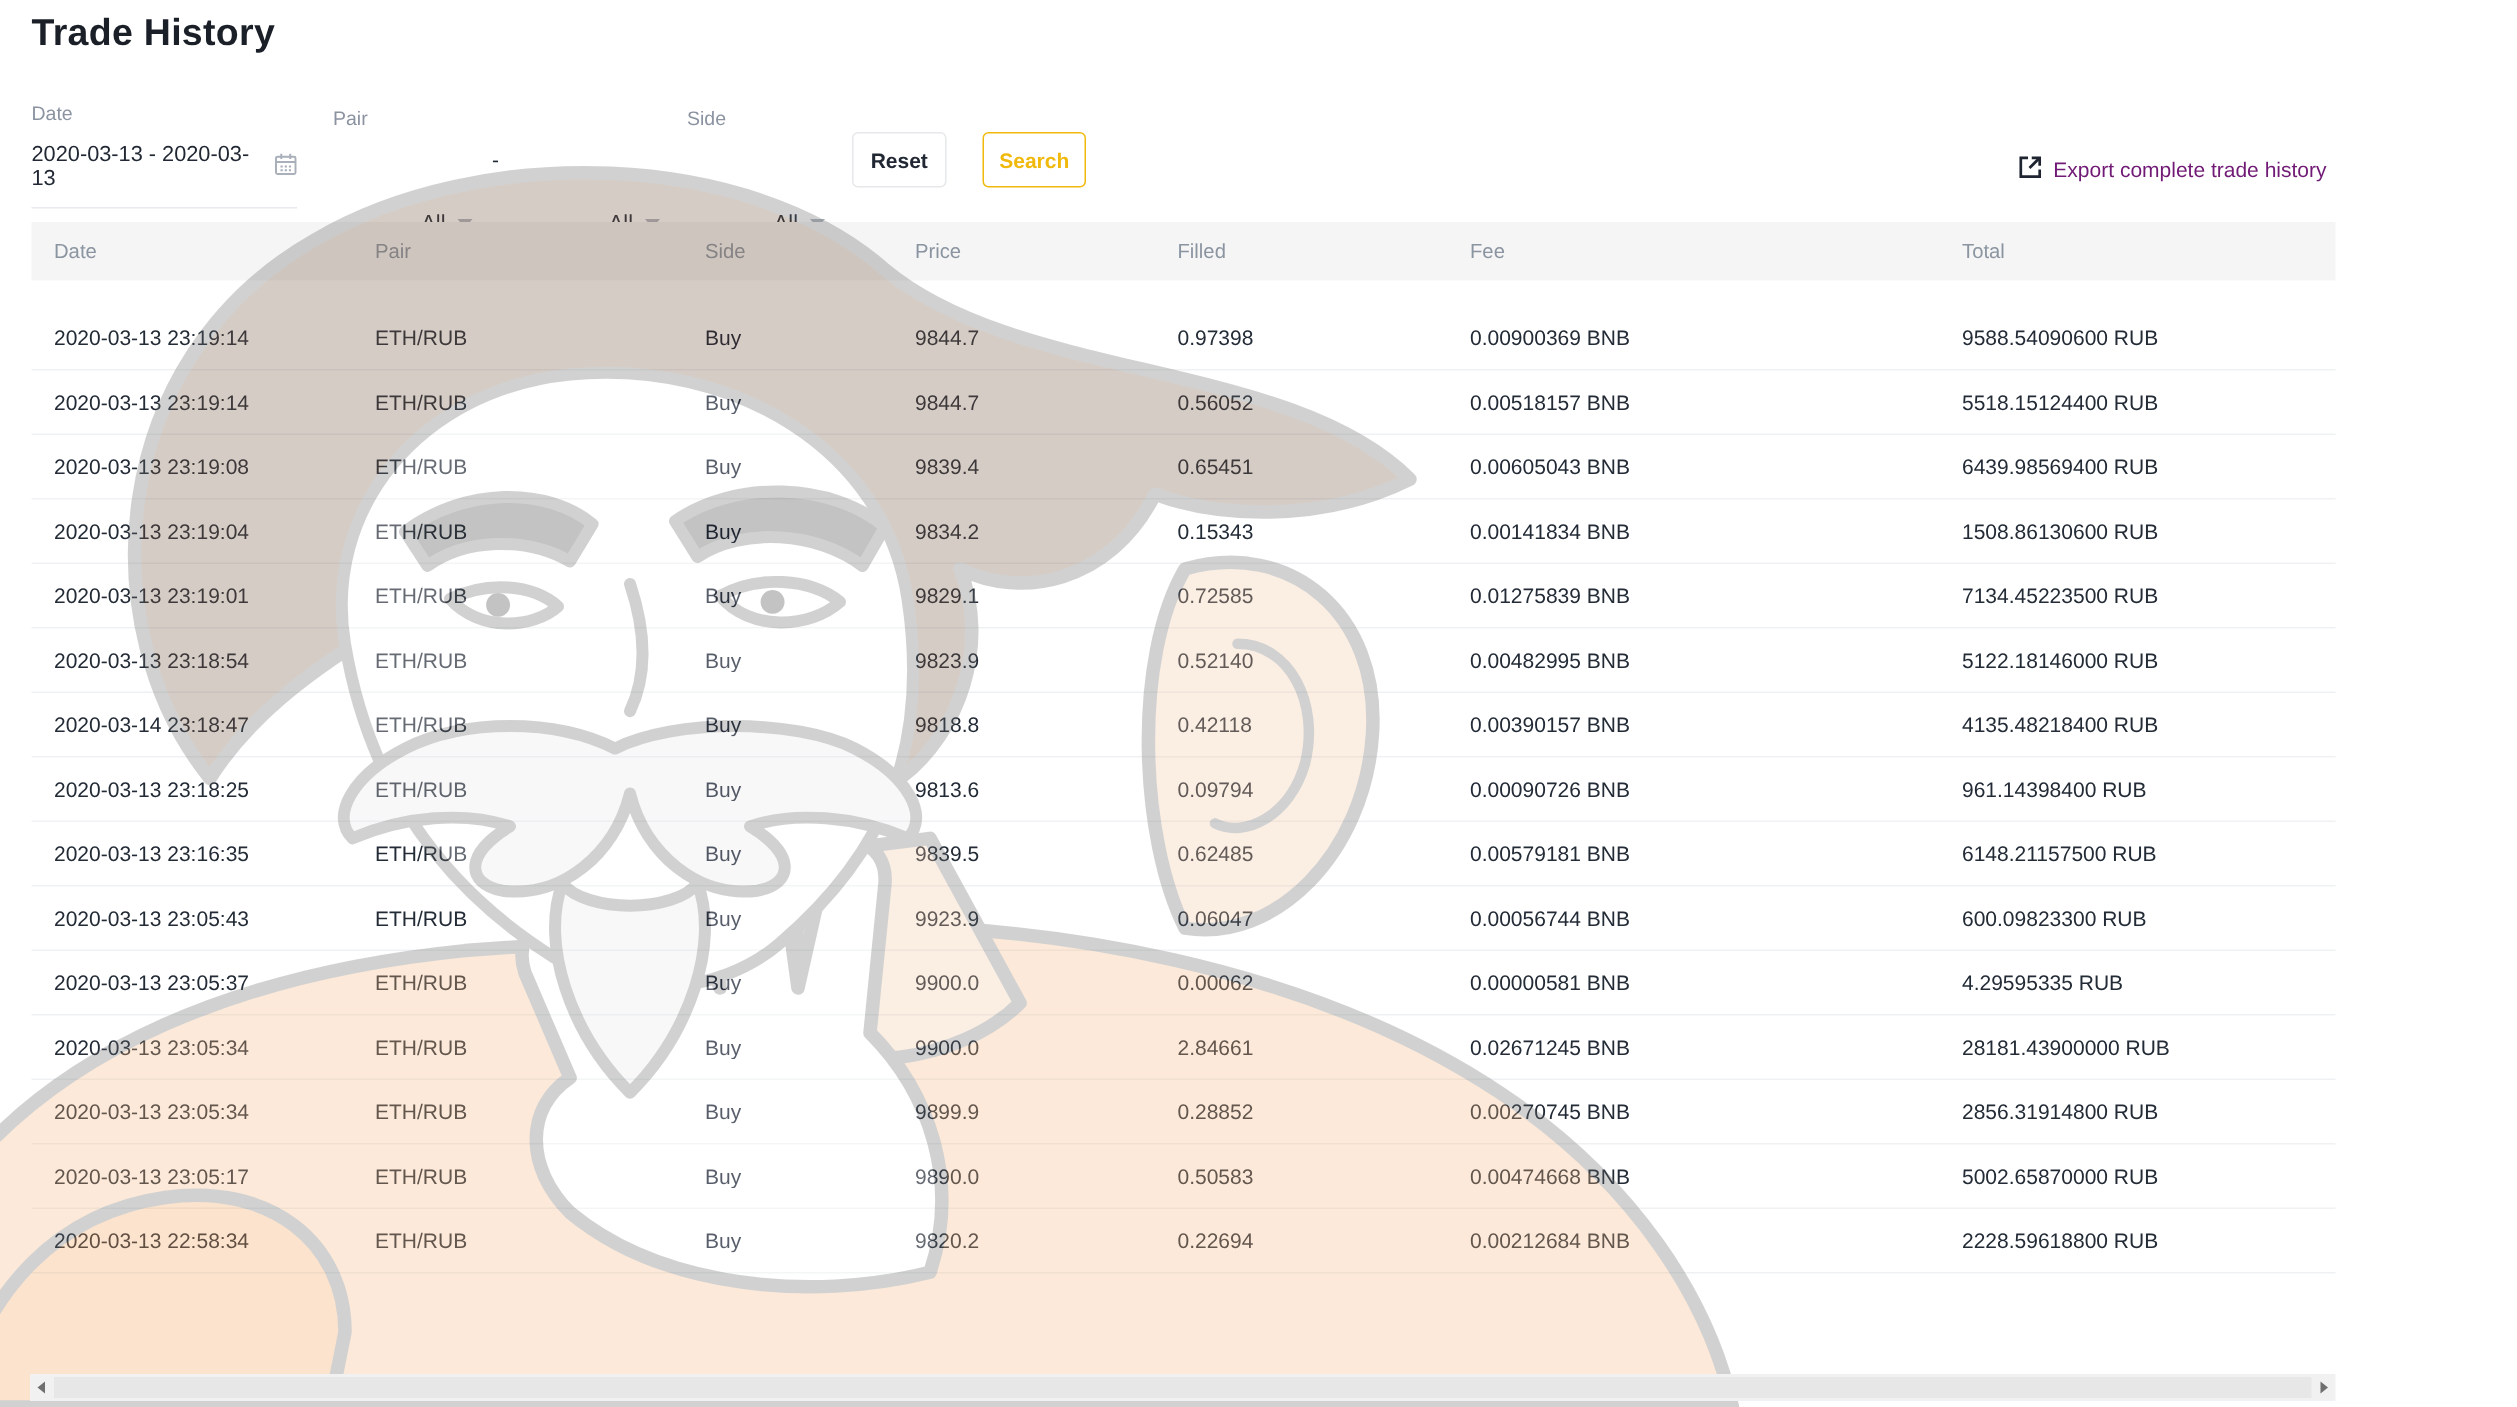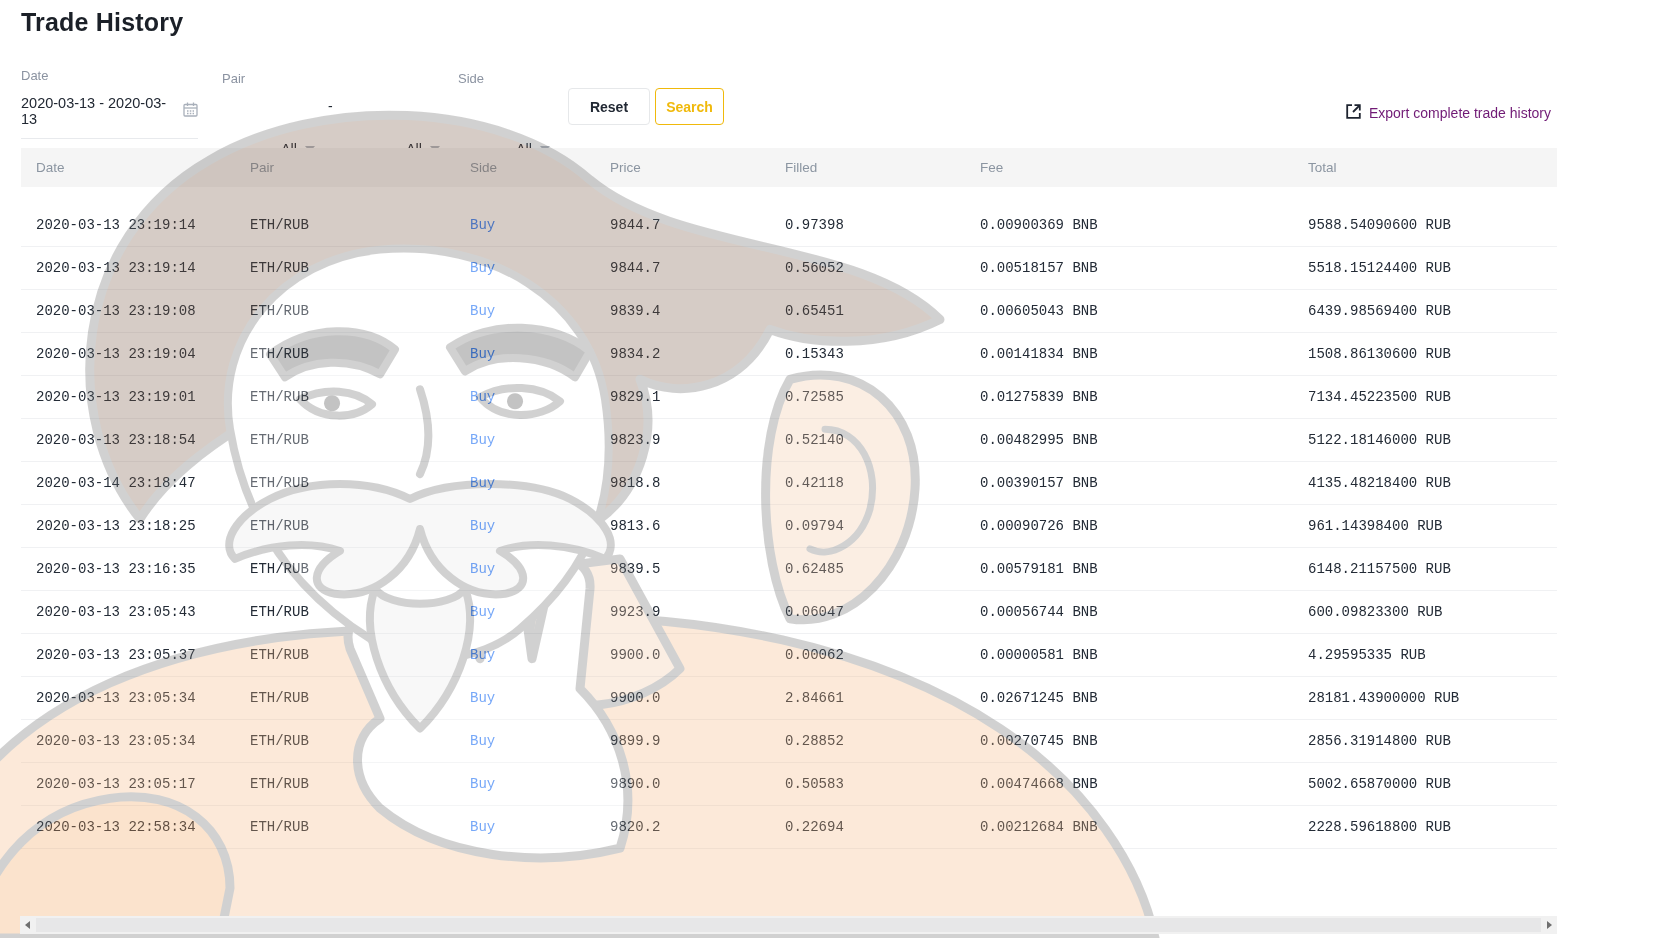--- a/index.html
+++ b/index.html
@@ -21,35 +21,35 @@
   .sel-pair-base { left:222px; width:93px; }
   .pair-sep { position:absolute; left:328px; top:98px; font-size:14px; color:#212833; }
   .sel-pair-quote { left:352px; top:96px; width:88px; }
   .sel-side { left:458px; width:92px; }
   .caret { width:0; height:0; border-left:5px solid transparent; border-right:5px solid transparent;
            border-top:6px solid #aeb4bd; margin-left:8px; }
   .cal-icon { margin-left:6px; flex:0 0 auto; }
 
   .btn { position:absolute; top:88px; height:37px; border-radius:4px; background:#fff; font-size:14px;
          font-weight:700; cursor:pointer; display:flex; align-items:center; justify-content:center; }
-  .btn-reset { left:568px; width:82px; border:1px solid #e6e8ea; color:#212833; }
+  .btn-reset { left:568px; width:63px; border:1px solid #e6e8ea; color:#212833; }
   .btn-search { left:655px; width:69px; border:1px solid #f0b90b; color:#f0b90b;text-align:right; }
 
   .export-link { position:absolute; top:104px; right:127px; display:flex; align-items:center; gap:8px;
                  font-size:14px; color:#701a75; cursor:pointer; }
 
   
   .trade-table { position:absolute; left:21px; top:148px; width:1536px; z-index:1; }
   .thead, .trow { display:grid; grid-template-columns:214px 220px 140px 175px 195px 328px 1fr;
                   padding-left:15px; align-items:center; }
   .thead { height:39px; background:#f5f5f5; color:#8b95a1; font-size:13.5px; }
-  .tbody { padding-top:17px;font-family:Liberation Mono, monospace; }
+  .tbody { padding-top:17px; }
   .trow { height:43px; border-bottom:1px solid #f0f1f3; font-size:14px; color:#232b36; }
   .cell { white-space:nowrap; overflow:hidden; }
-  .cell.side { color:#3b82f6; }
+  .cell.side { color:#0f172a; }
 
   
   .hscroll { position:absolute; left:20px; top:916px; width:1537px; height:18px; background:#f1f1f1;
              z-index:3; display:flex; align-items:center; }
   .hthumb { position:absolute; left:16px; right:16px; top:2px; bottom:2px; background:#e7e7e8; }
   .harrow { position:absolute; width:0; height:0; top:5px; }
   .harrow.left  { left:5px;  border-top:4px solid transparent; border-bottom:4px solid transparent; border-right:5px solid #6f6f6f; }
   .harrow.right { right:5px; border-top:4px solid transparent; border-bottom:4px solid transparent; border-left:5px solid #6f6f6f; }
 
   

